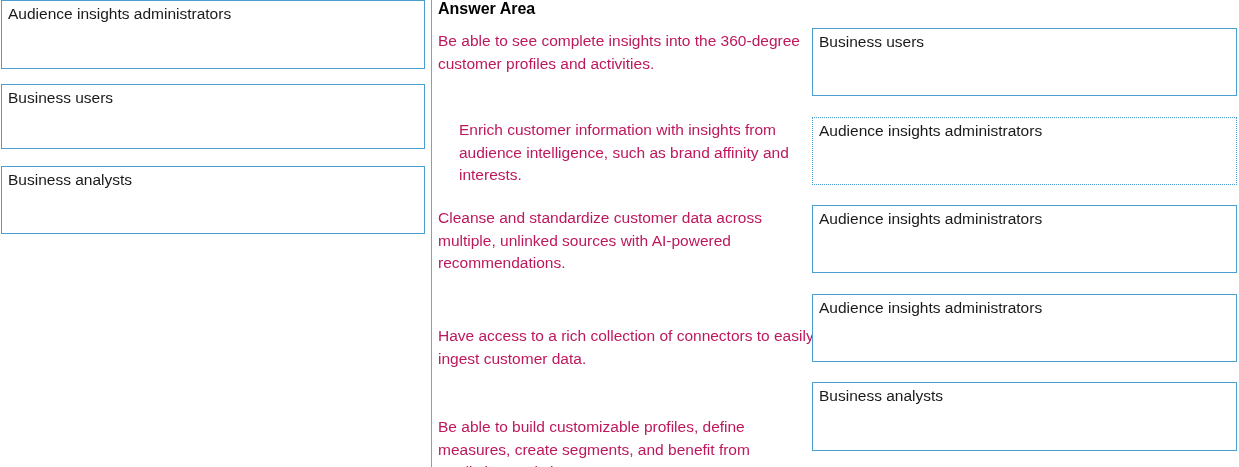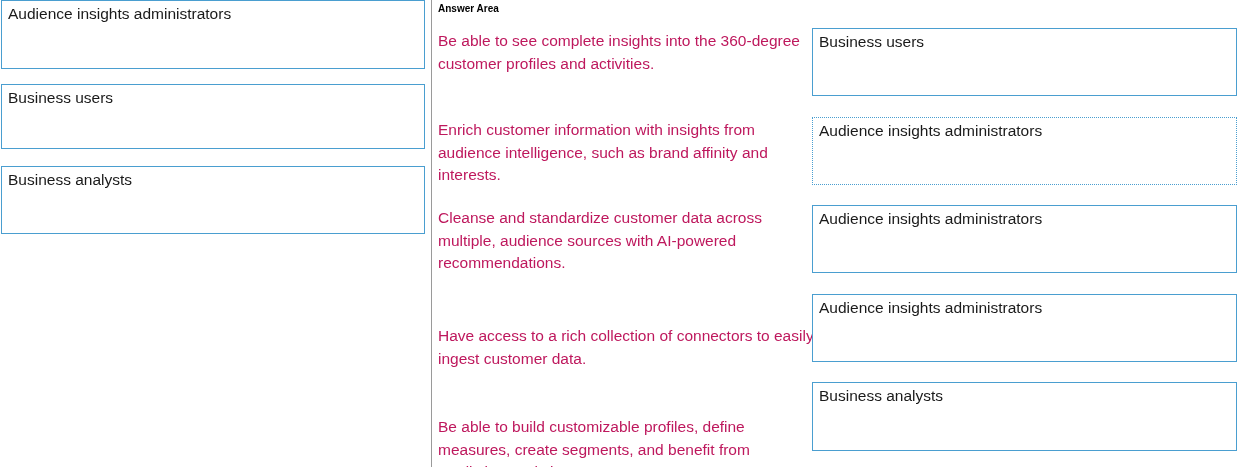--- a/index.html
+++ b/index.html
@@ -65,36 +65,36 @@
     position: absolute;
     left: 438px;
     top: 0px;
     width: 800px;
     height: 467px;
   }
   .answer-title {
     position: absolute;
     left: 0px;
     top: 0px;
-    font-size: 10px;
+    font-size: 16px;
     font-weight: bold;
     line-height: 18px;
     color: #000000;
   }
 
   .prompt {
     position: absolute;
     left: 0px;
     width: 378px;
     font-size: 15.5px;
     line-height: 22.5px;
     color: #be185d;
   }
   .p-0 { top: 30px; }
-  .p-1 { top: 119px; }
+  .p-1 { top: 119px; margin-left: 21px; }
   .p-2 { top: 207px; }
   .p-3 { top: 297px; margin-top: 28px; }
   .p-4 { top: 386px; margin-top: 30px; }
 
   .drop-box {
     position: absolute;
     left: 374px;
     width: 425px;
     border: 1px solid #4a9ed0;
     background: #ffffff;
@@ -143,21 +143,21 @@
     <div class="prompt p-0">Be able to see complete insights into the 360-degree customer profiles and activities.</div>
     <div class="drop-box d-0">
       <span class="drop-label">Business users</span>
     </div>
 
     <div class="prompt p-1">Enrich customer information with insights from audience intelligence, such as brand affinity and interests.</div>
     <div class="drop-box dotted d-1">
       <span class="drop-label">Audience insights administrators</span>
     </div>
 
-    <div class="prompt p-2">Cleanse and standardize customer data across multiple, audience sources with AI-powered recommendations.</div>
+    <div class="prompt p-2">Cleanse and standardize customer data across multiple, unlinked sources with AI-powered recommendations.</div>
     <div class="drop-box d-2">
       <span class="drop-label">Audience insights administrators</span>
     </div>
 
     <div class="prompt p-3">Have access to a rich collection of connectors to easily ingest customer data.</div>
     <div class="drop-box d-3">
       <span class="drop-label">Audience insights administrators</span>
     </div>
 
     <div class="prompt p-4">Be able to build customizable profiles, define measures, create segments, and benefit from predictive analytics.</div>

